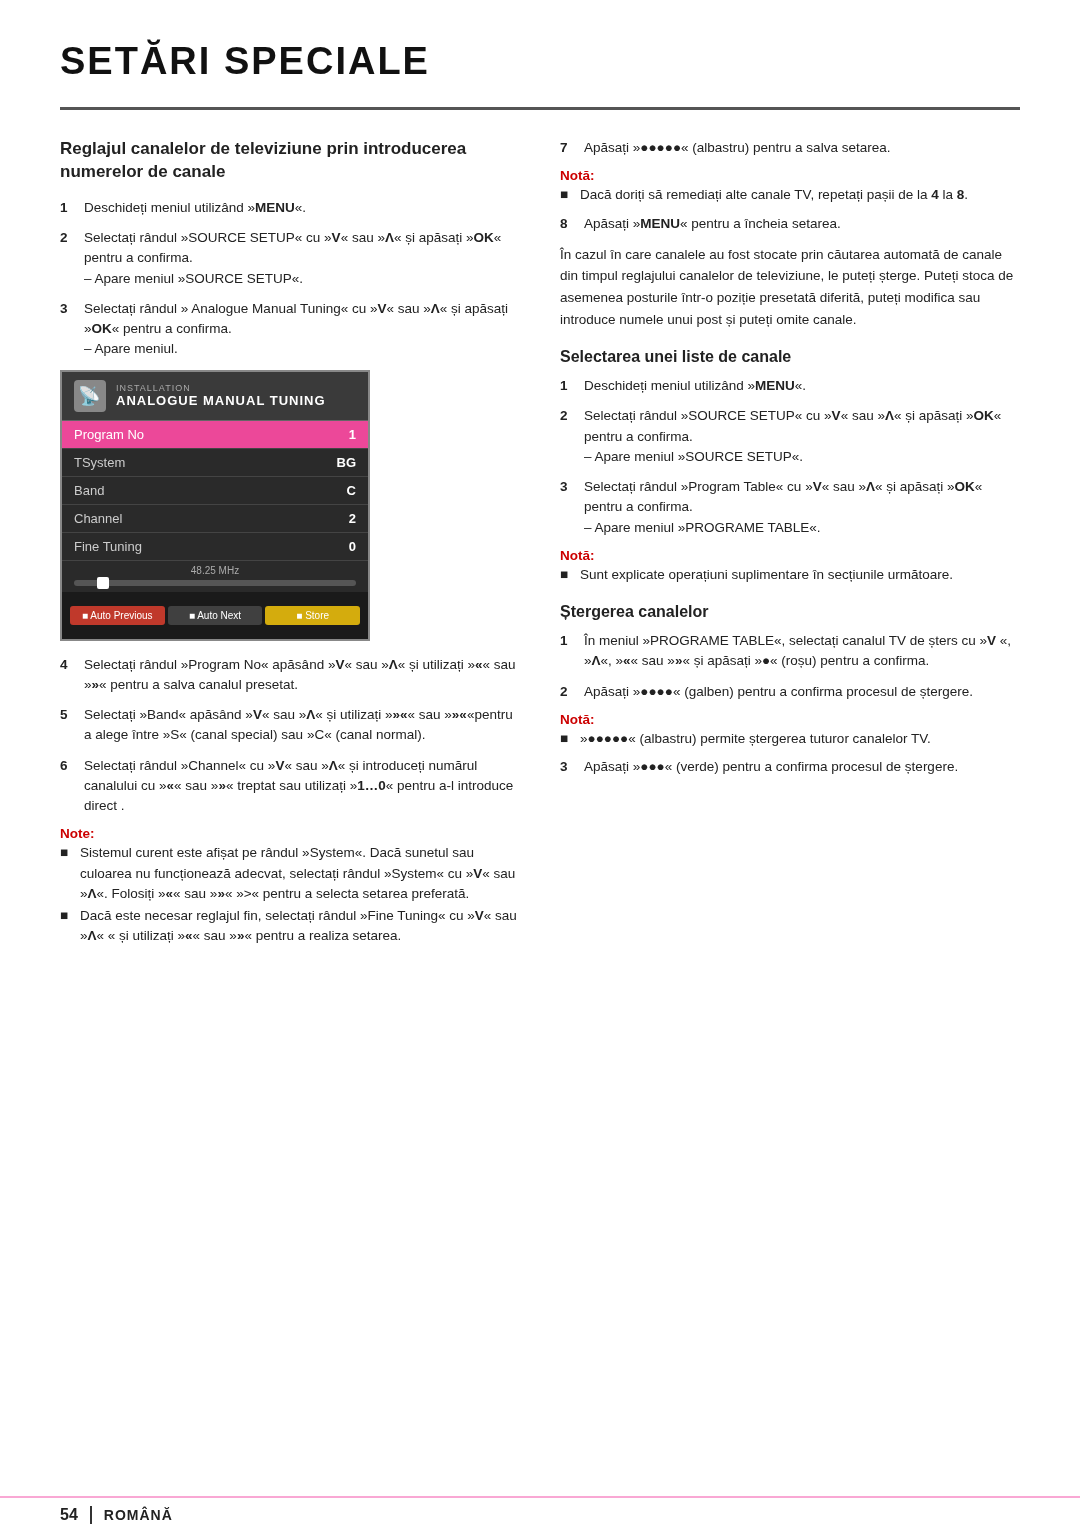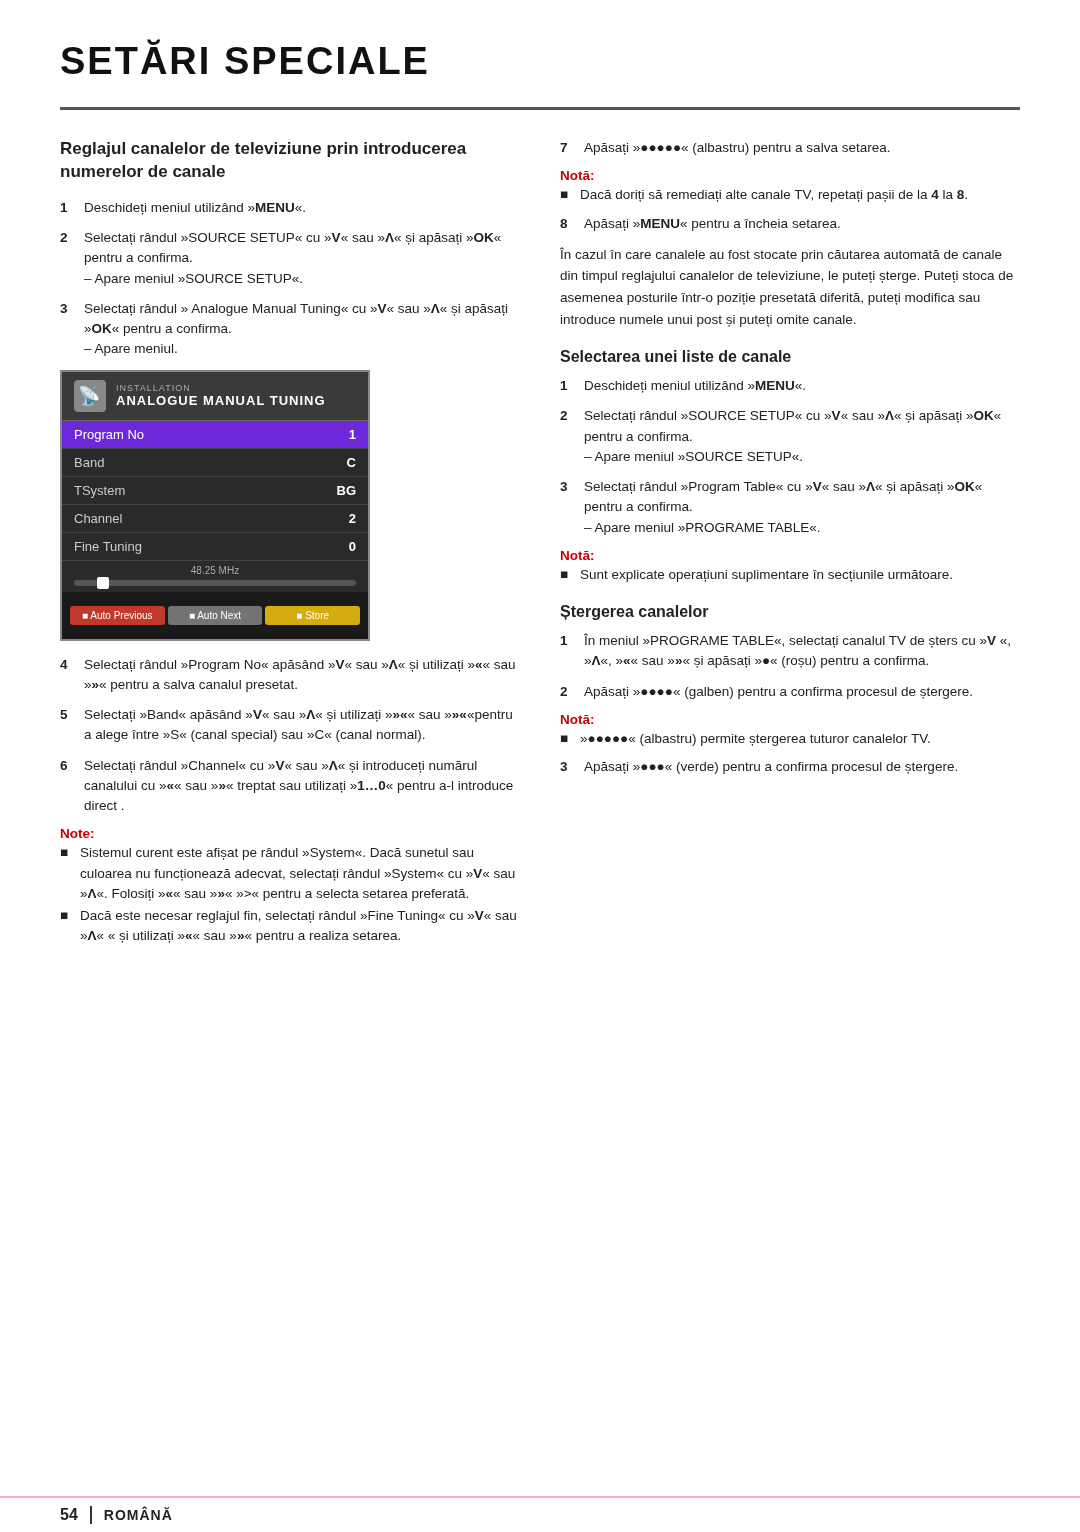--- a/index.html
+++ b/index.html
@@ -133,21 +133,21 @@
       width: 100%;
       border-collapse: collapse;
     }
     .menu-table tr td {
       padding: 6px 12px;
       border-bottom: 1px solid #444;
       font-size: 13px;
       color: #e0e0e0;
     }
     .menu-table tr.highlighted td {
-      background: #6d28d9;
+      background: #ec4899;
       color: #fff;
     }
     .menu-table tr td:last-child {
       text-align: right;
       color: #fff;
       font-weight: 600;
     }
     .menu-table tr td:first-child {
       color: #ccc;
     }
@@ -186,21 +186,21 @@
     }
     .menu-btn {
       flex: 1;
       padding: 4px 2px;
       text-align: center;
       font-size: 10px;
       color: #fff;
       border-radius: 3px;
     }
     .menu-btn.red { background: #c0392b; }
-    .menu-btn.green { background: #737373; }
+    .menu-btn.green { background: #404040; }
     .menu-btn.yellow { background: #d4ac0d; }
     .desc-para {
       font-size: 13.5px;
       line-height: 1.6;
       margin-bottom: 12px;
     }
     b, strong {
       font-weight: 800;
     }
     .footer-bar {
@@ -264,26 +264,26 @@
           <span class="menu-header-title">ANALOGUE MANUAL TUNING</span>
         </div>
       </div>
       <table class="menu-table">
         <tbody>
             <tr class="highlighted">
           <td>Program No</td>
           <td>1</td>
         </tr>
         <tr>
+          <td>TSystem</td>
+          <td>BG</td>
+        </tr>
+        <tr>
           <td>Band</td>
           <td>C</td>
-        </tr>
-        <tr>
-          <td>TSystem</td>
-          <td>BG</td>
         </tr>
         <tr>
           <td>Channel</td>
           <td>2</td>
         </tr>
         <tr>
           <td>Fine Tuning</td>
           <td>0</td>
         </tr>
       </tbody>

